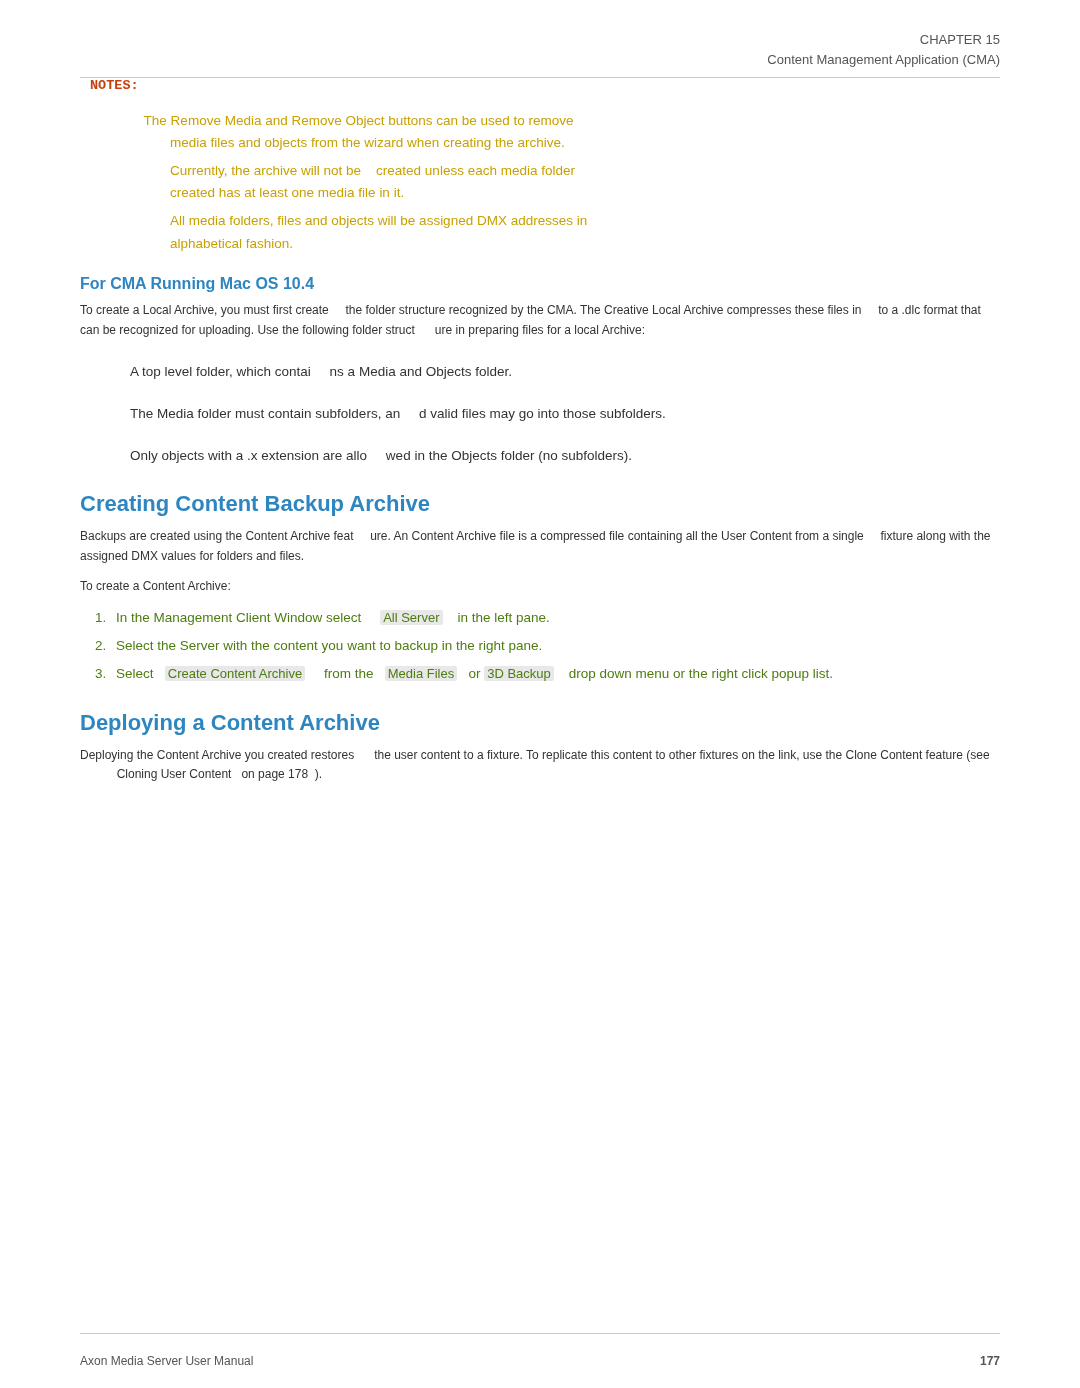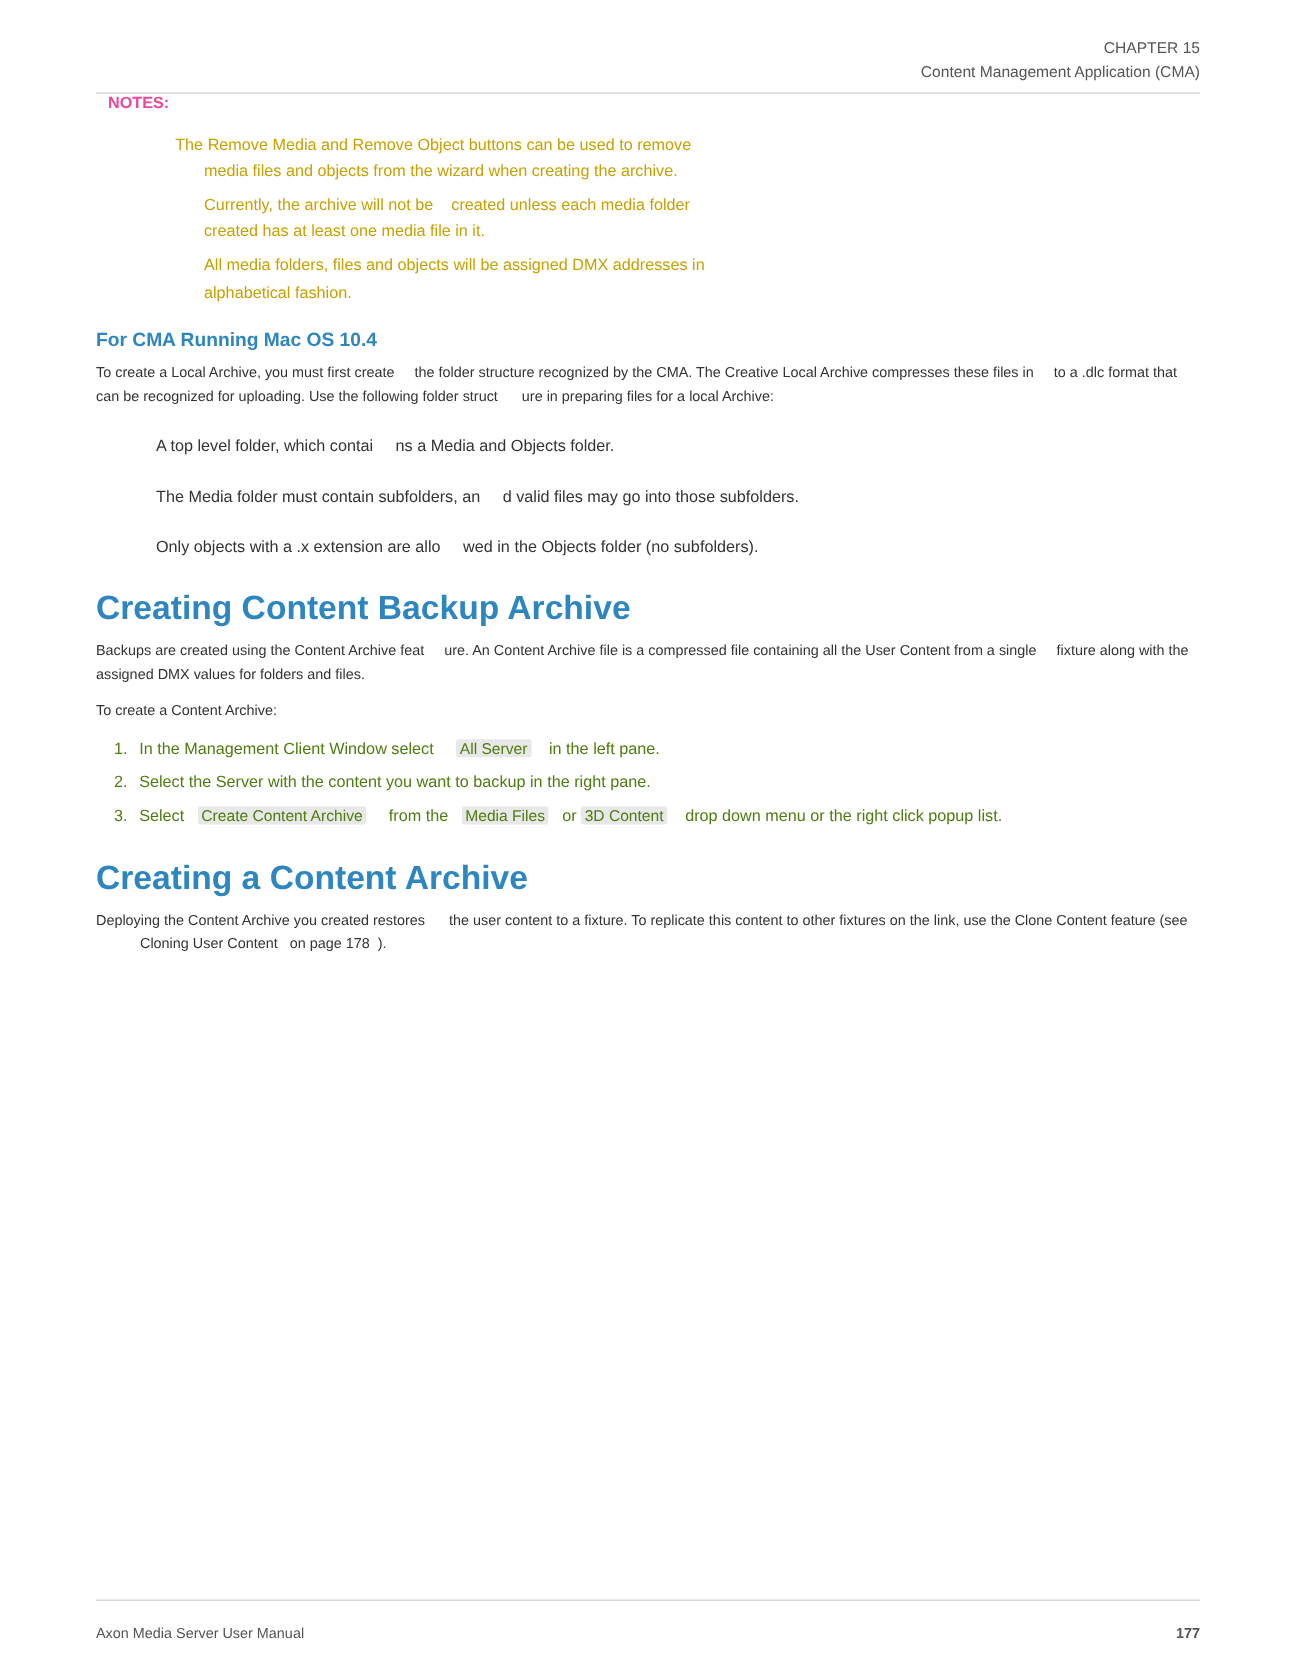--- a/index.html
+++ b/index.html
@@ -36,23 +36,24 @@
       color: #555;
       line-height: 1.5;
     }
 
     .notes-block {
       margin-bottom: 20px;
       padding-left: 10px;
     }
 
     .notes-label {
-      color: #ec4899;
-      font-weight: bold;
-      font-size: 13.5px;
+      color: #c2410c;
+      font-weight: bold;
+      font-size: 13.5px;
+      font-family: Liberation Mono, monospace;
     }
 
     .notes-text {
       color: #c8a000;
       font-size: 13.5px;
       line-height: 1.6;
       margin-top: 32px;
     }
 
     .notes-first-line {
@@ -71,21 +72,21 @@
     .section-heading-small {
       color: #2e86c1;
       font-size: 16px;
       font-weight: bold;
       margin-bottom: 8px;
       margin-top: 16px;
     }
 
     .section-heading-large {
       color: #2e86c1;
-      font-size: 28px;
+      font-size: 22px;
       font-weight: bold;
       margin-bottom: 10px;
       margin-top: 24px;
       border-top: none;
     }
 
     .body-text {
       font-size: 12px;
       color: #333;
       line-height: 1.65;
@@ -196,27 +197,27 @@
     </p>
     <p class="body-text">To create a Content Archive:</p>
     <ol class="ordered-list">
       <li>
         In the Management Client Window select &nbsp;&nbsp;&nbsp; <span class="inline-highlight">All Server</span> &nbsp;&nbsp; in the left pane.
       </li>
       <li>
         Select the Server with the content you want to backup in the right pane.
       </li>
       <li>
-        Select &nbsp; <span class="inline-highlight">Create Content Archive</span> &nbsp;&nbsp;&nbsp; from the &nbsp; <span class="inline-highlight">Media Files</span> &nbsp; or <span class="inline-highlight">3D Content</span> &nbsp;&nbsp; drop down menu or the right click popup list.
+        Select &nbsp; <span class="inline-highlight">Create Content Archive</span> &nbsp;&nbsp;&nbsp; from the &nbsp; <span class="inline-highlight">Media Files</span> &nbsp; or <span class="inline-highlight">3D Backup</span> &nbsp;&nbsp; drop down menu or the right click popup list.
       </li>
     </ol>
   </div>
 
   <div>
-    <div class="section-heading-large">Creating a Content Archive</div>
+    <div class="section-heading-large">Deploying a Content Archive</div>
     <p class="body-text">
       Deploying the Content Archive you created restores &nbsp;&nbsp;&nbsp;&nbsp; the user content to a fixture. To replicate this content to other fixtures on the link, use the Clone Content feature (see &nbsp;&nbsp;&nbsp;&nbsp;&nbsp;&nbsp;&nbsp;&nbsp;&nbsp;&nbsp; Cloning User Content &nbsp; on page 178 &nbsp;).
     </p>
   </div>
 
   <div class="footer">
     <span class="footer-left">Axon Media Server User Manual</span>
     <span class="footer-right">177</span>
   </div>
 

